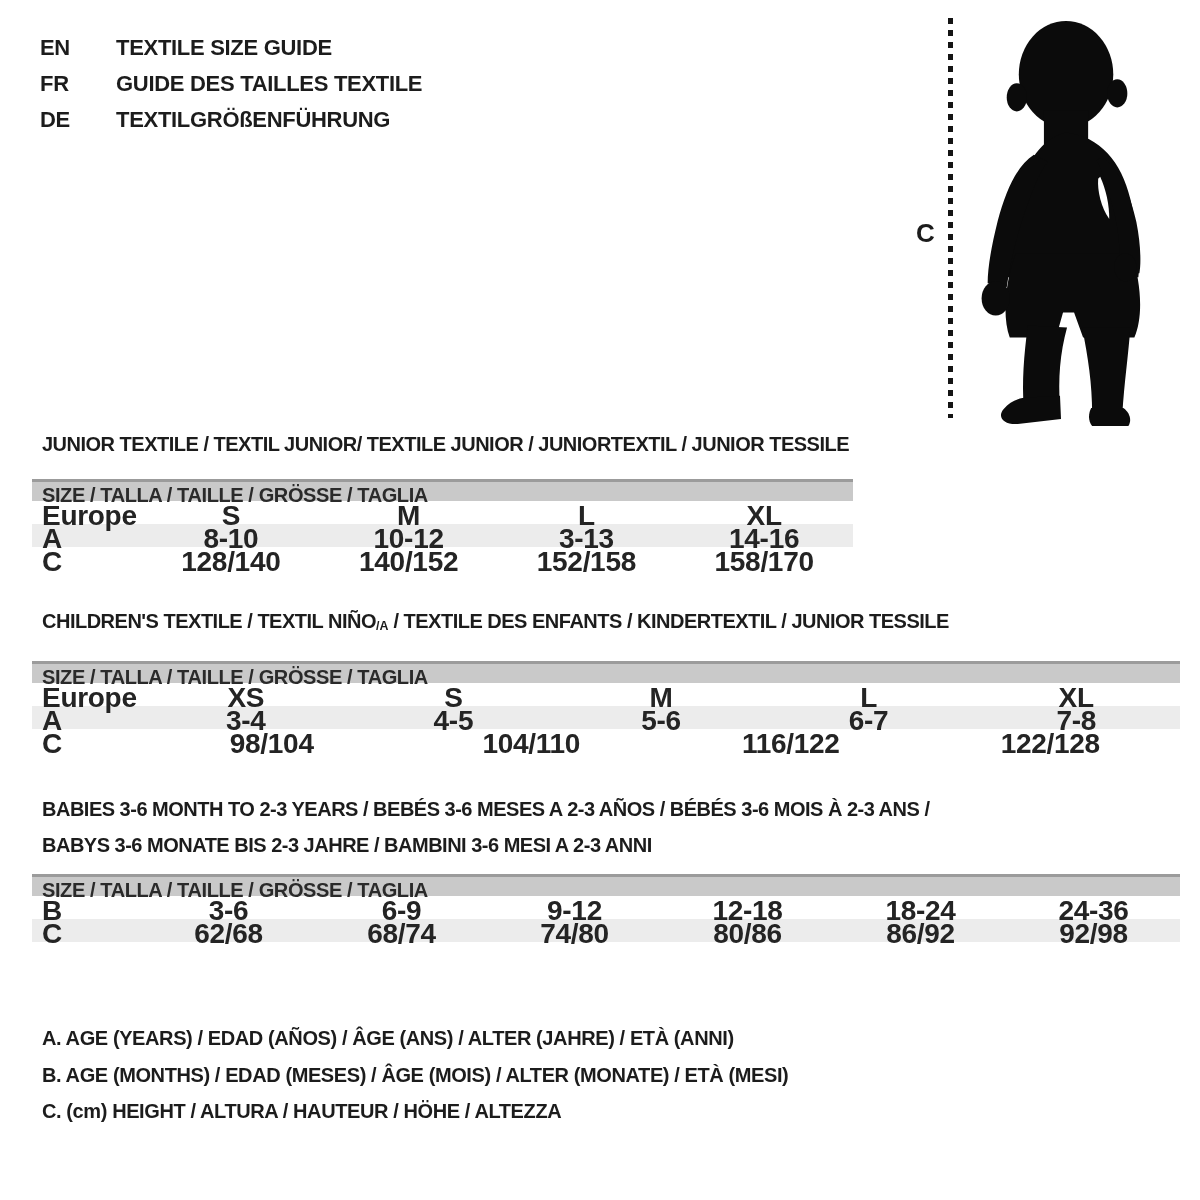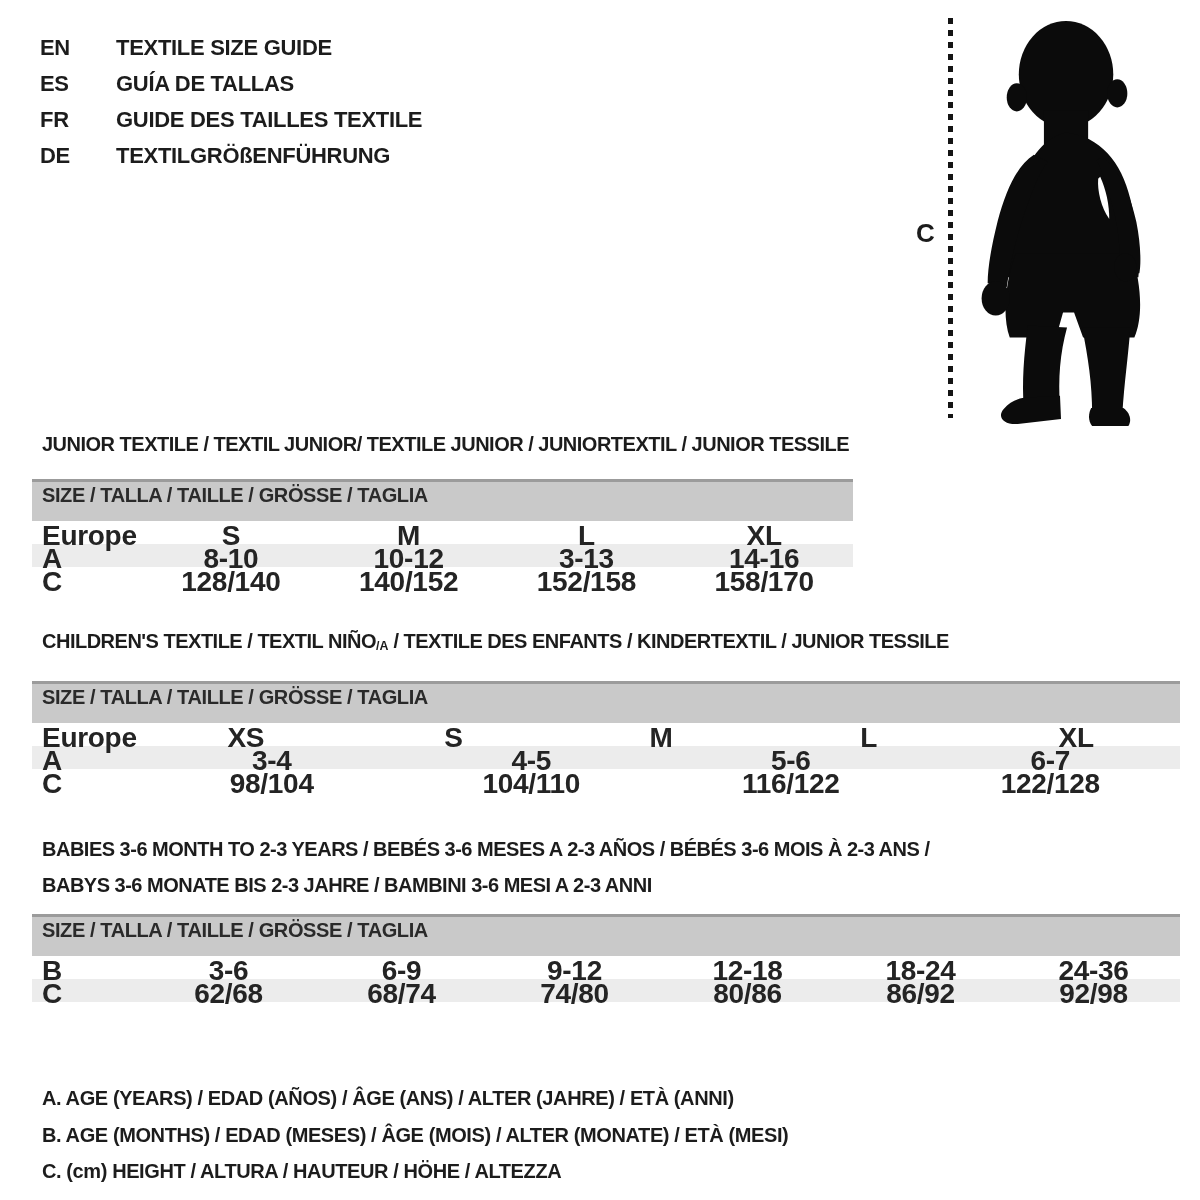--- a/index.html
+++ b/index.html
@@ -35,45 +35,41 @@
   }
   h2 .subsc { font-size:62%; vertical-align:-0.2em; letter-spacing:0; }
   .tbl { margin-top:23px; }
   .w-junior { width:821px; }
   .w-full { width:1148px; }
   .sec { margin-bottom:39px; }
   .sec-babies h2 { line-height:36px; }
   .sec-babies .tbl { margin-top:11px; }
 
   .band {
-    height:42px; line-height:27px;
+    height:22px; line-height:27px;
     background:#c9c9c9; border-top:3px solid #9b9b9b;
     padding-left:10px; font-size:20px; letter-spacing:-0.4px;
     color:#2a2a2a;
   }
   .trow { display:flex; height:23px; line-height:30px; font-size:28px; }
   .trow.shaded { background:#ececec; }
   .tcell { flex:1; text-align:center; letter-spacing:-0.3px; color:#242424; }
   .tcell.first { flex:0 0 110px; text-align:left; padding-left:10px; }
 
   
   .legend { margin-top:78px; margin-left:10px; }
   .legend-line { font-size:20px; line-height:36.5px; letter-spacing:-0.4px; white-space:nowrap; }
 </style>
 </head>
 <body>
 
 <div class="lang-block">
   <div class="lang-row">
     <span class="lang-code">EN</span>
     <span class="lang-label">TEXTILE SIZE GUIDE</span>
-  </div>
-  <div class="lang-row">
-    <span class="lang-code">ES</span>
-    <span class="lang-label">GUÍA DE TALLAS</span>
   </div>
   <div class="lang-row">
     <span class="lang-code">FR</span>
     <span class="lang-label">GUIDE DES TAILLES TEXTILE</span>
   </div>
   <div class="lang-row">
     <span class="lang-code">DE</span>
     <span class="lang-label">TEXTILGRÖßENFÜHRUNG</span>
   </div>
 </div>
@@ -155,20 +151,21 @@
           <div class="tcell">M</div>
           <div class="tcell">L</div>
           <div class="tcell">XL</div>
         </div>
         <div class="trow shaded">
           <div class="tcell first">A</div>
           <div class="tcell">3-4</div>
           <div class="tcell">4-5</div>
           <div class="tcell">5-6</div>
           <div class="tcell">6-7</div>
+          <div class="tcell">7-8</div>
         </div>
         <div class="trow">
           <div class="tcell first">C</div>
           <div class="tcell">98/104</div>
           <div class="tcell">104/110</div>
           <div class="tcell">116/122</div>
           <div class="tcell">122/128</div>
         </div>
       </div>
   </section>

